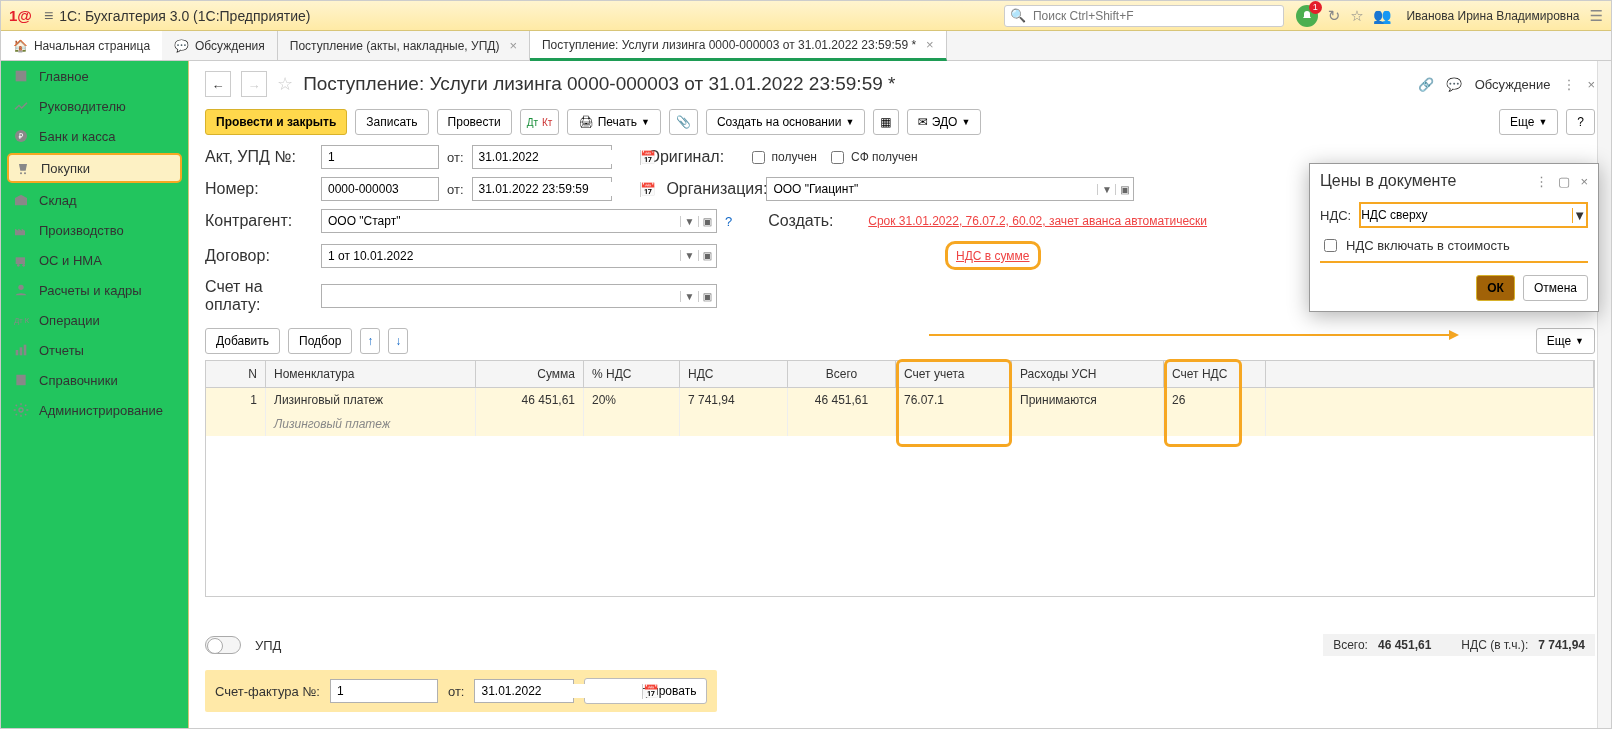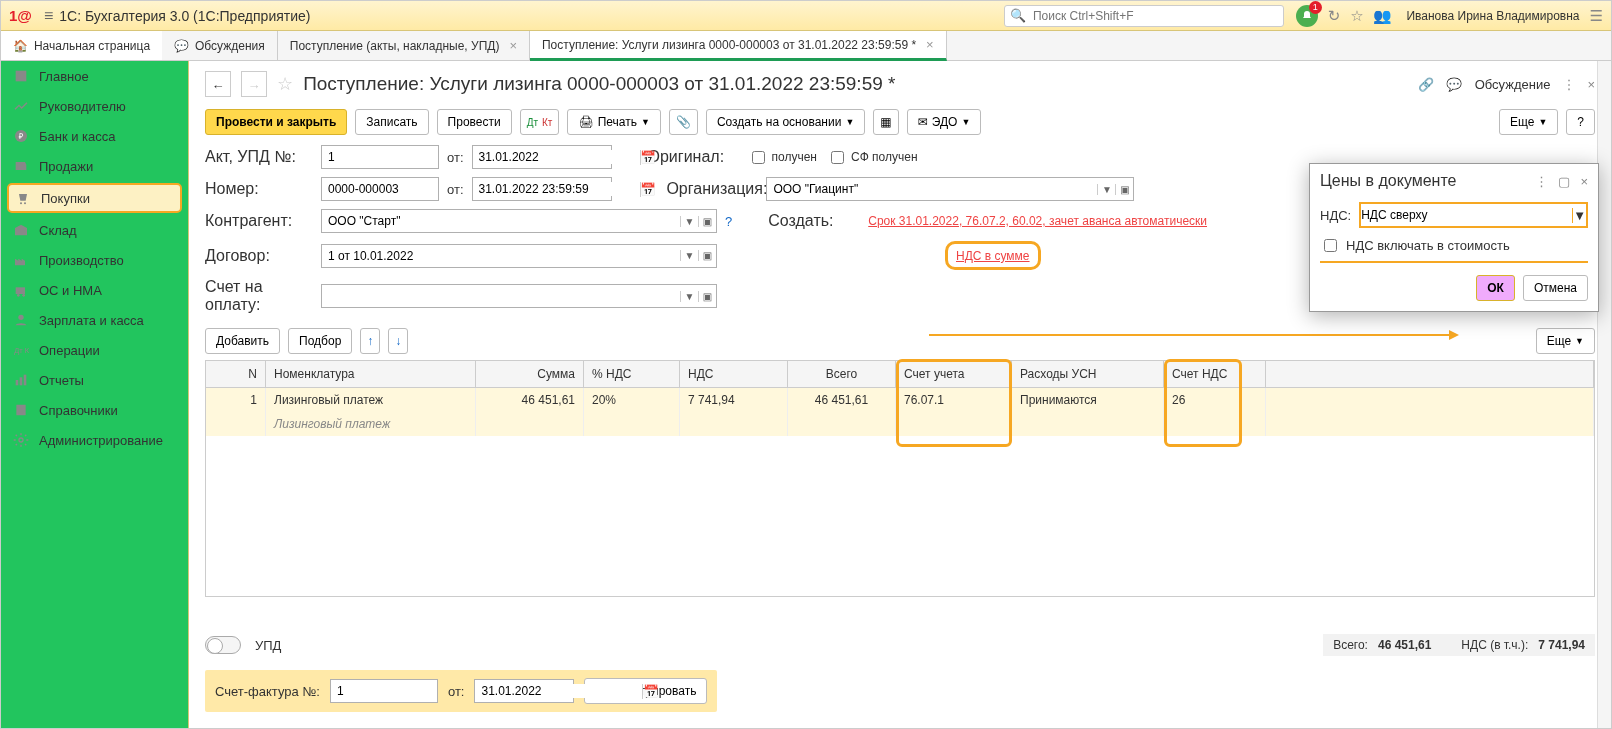--- a/index.html
+++ b/index.html
@@ -148,26 +148,20 @@
           </svg>
           <span>Руководителю</span>
         </div>
       <div class="sitem">
           <svg viewBox="0 0 24 24" fill="#888">
             <circle cx="12" cy="12" r="9"></circle>
             <text x="12" y="16" font-size="12" fill="#fff" text-anchor="middle">₽</text>
           </svg>
           <span>Банк и касса</span>
         </div>
-      <div class="sitem">
-          <svg viewBox="0 0 24 24" fill="#888">
-            <path d="M4 6h14l2 4v8H4z"></path>
-          </svg>
-          <span>Продажи</span>
-        </div>
       <div class="sitem sel">
           <svg viewBox="0 0 24 24" fill="#888">
             <path d="M6 6h12l-2 10H8z"></path>
             <circle cx="9" cy="20" r="1.5"></circle>
             <circle cx="15" cy="20" r="1.5"></circle>
           </svg>
           <span>Покупки</span>
         </div>
       <div class="sitem">
           <svg viewBox="0 0 24 24" fill="#888">
@@ -187,21 +181,21 @@
             <circle cx="8" cy="20" r="2"></circle>
             <circle cx="16" cy="20" r="2"></circle>
           </svg>
           <span>ОС и НМА</span>
         </div>
       <div class="sitem">
           <svg viewBox="0 0 24 24" fill="#888">
             <circle cx="12" cy="8" r="4"></circle>
             <path d="M4 20c0-4 16-4 16 0z"></path>
           </svg>
-          <span>Зарплата и касса</span>
+          <span>Расчеты и кадры</span>
         </div>
       <div class="sitem">
           <svg viewBox="0 0 24 24" fill="#888">
             <text x="2" y="16" font-size="11">Дт Кт</text>
           </svg>
           <span>Операции</span>
         </div>
       <div class="sitem">
           <svg viewBox="0 0 24 24" fill="#888">
             <rect x="4" y="12" width="4" height="8"></rect>
@@ -439,20 +433,20 @@
         <div class="psel">
             <input value="НДС сверху" style="">
             <span class="dd" style="border-left:1px solid #f6a722">▼</span>
           </div>
       </div>
       <label class="pcb">
           <input type="checkbox" style="">
           <span>НДС включать в стоимость</span>
         </label>
       <div class="pbtn">
-        <button class="btn primary" style="background:#f0abfc">ОК</button>
+        <button class="btn primary" style="background:#a16207">ОК</button>
         <button class="btn">Отмена</button>
       </div>
     </div>
   </div>
 
   <div class="scrollbar"></div>
 </div>
 
 </body></html>

